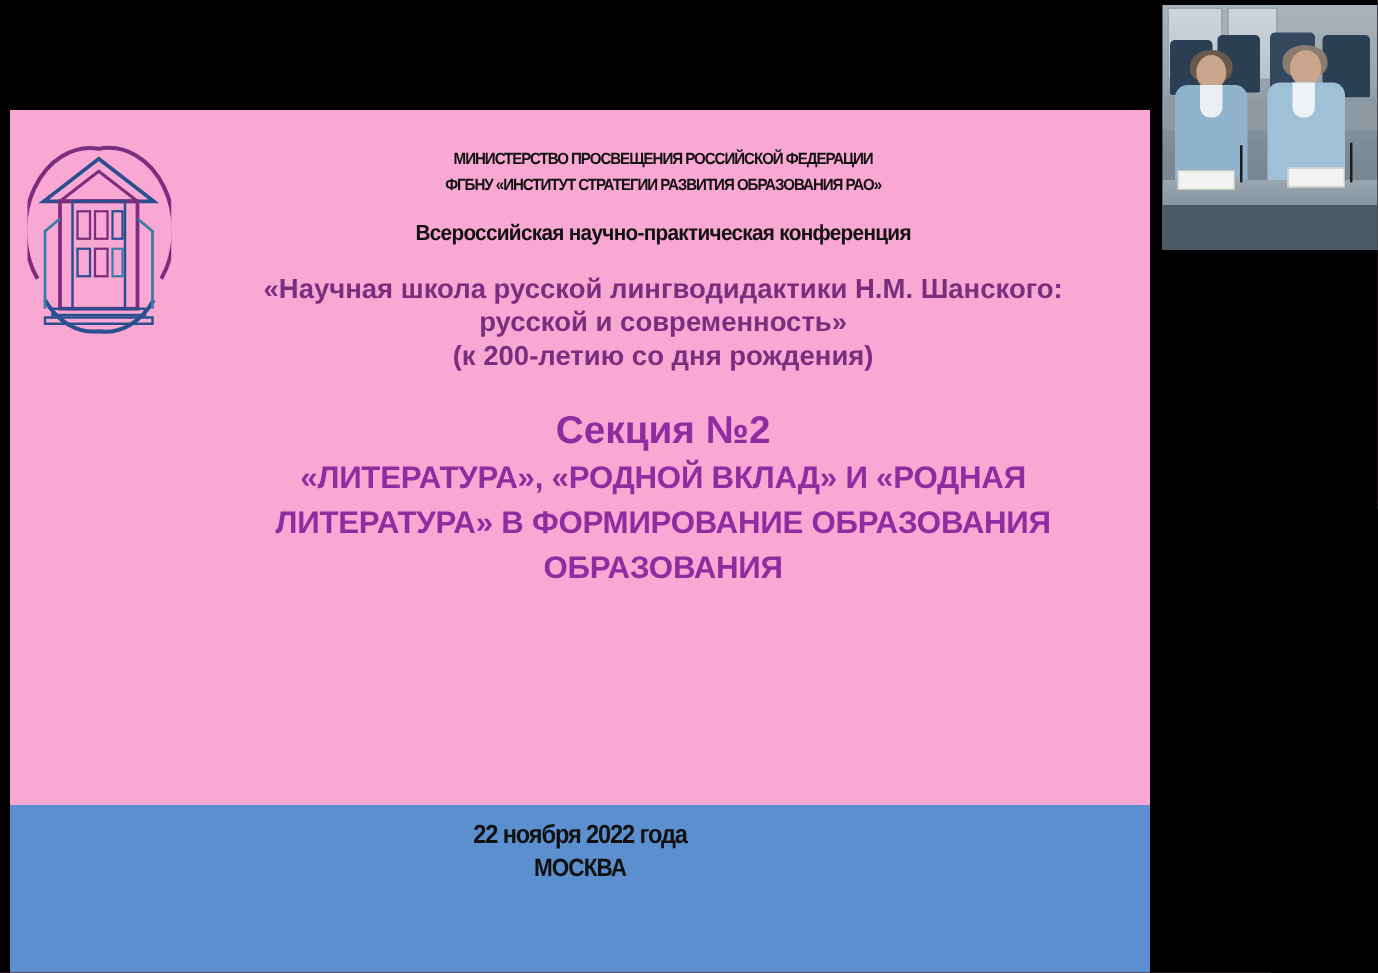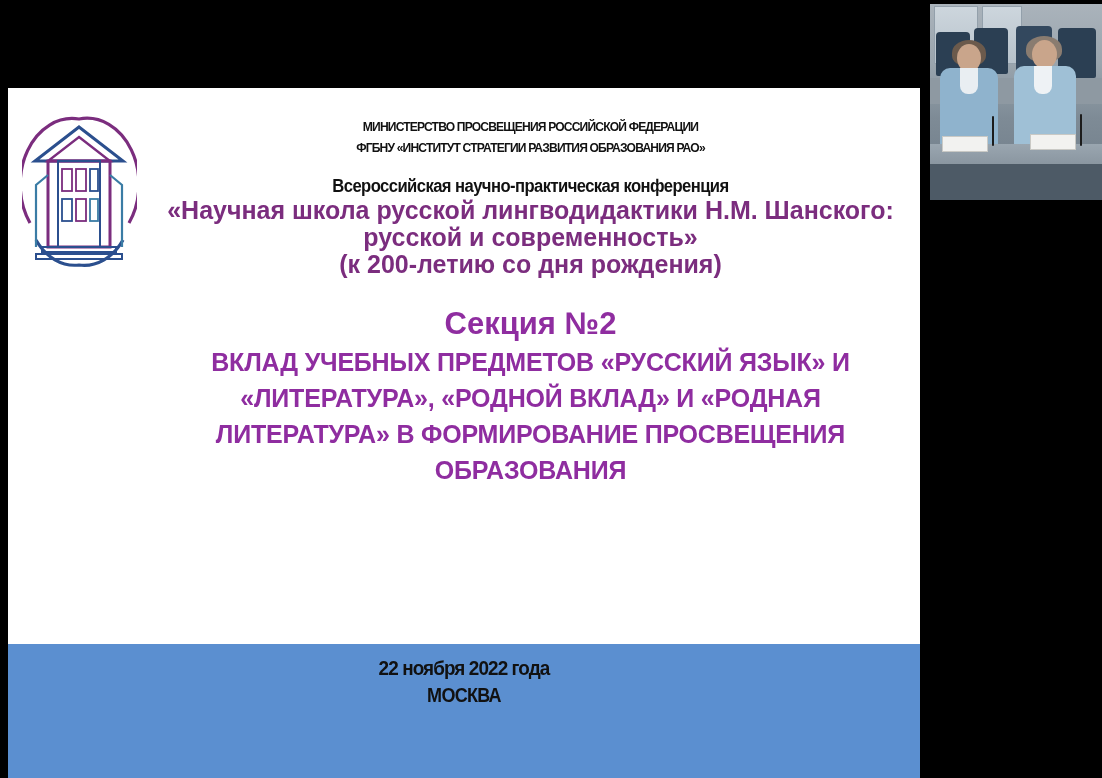--- a/index.html
+++ b/index.html
@@ -17,21 +17,21 @@
     background: #000;
   }
 
   
   #slide {
     position: absolute;
     left: 8px;
     top: 88px;
     width: 912px;
     height: 690px;
-    background: #ffffff;
+    background: #f9a8d4;
     overflow: hidden;
   }
 
   
   #logo {
     position: absolute;
     left: 14px;
     top: 17px;
     width: 115px;
     height: 175px;
@@ -58,21 +58,22 @@
   .conf-type {
     margin-top: 18px;
     font-size: 17.5px;
     font-weight: 700;
     color: #111;
     letter-spacing: -0.6px;
     transform: scaleX(0.95);
   }
 
   .conf-title {
-    font-size: 25px;
+    margin-top: 20px;
+    font-size: 22px;
     font-weight: 700;
     color: #7b2d7e;
     line-height: 27px;
   }
 
   .section-num {
     margin-top: 30px;
     font-size: 31px;
     font-weight: 700;
     color: #8f2da0;
@@ -279,23 +280,22 @@
 
       <div class="conf-title">
         <div>«Научная школа русской лингводидактики Н.М. Шанского:</div>
         <div>русской и современность»</div>
         <div>(к 200-летию со дня рождения)</div>
       </div>
 
       <div class="section-num">Секция №2</div>
 
       <div class="section-title">
-        <div>ВКЛАД УЧЕБНЫХ ПРЕДМЕТОВ «РУССКИЙ ЯЗЫК» И</div>
         <div>«ЛИТЕРАТУРА», «РОДНОЙ ВКЛАД» И «РОДНАЯ</div>
-        <div>ЛИТЕРАТУРА» В ФОРМИРОВАНИЕ ПРОСВЕЩЕНИЯ</div>
+        <div>ЛИТЕРАТУРА» В ФОРМИРОВАНИЕ ОБРАЗОВАНИЯ</div>
         <div>ОБРАЗОВАНИЯ</div>
       </div>
     </div>
 
     <div id="footer-band">
       <div id="footer-text">
         <div class="footer-date">22 ноября 2022 года</div>
         <div class="footer-city">МОСКВА</div>
       </div>
     </div>

